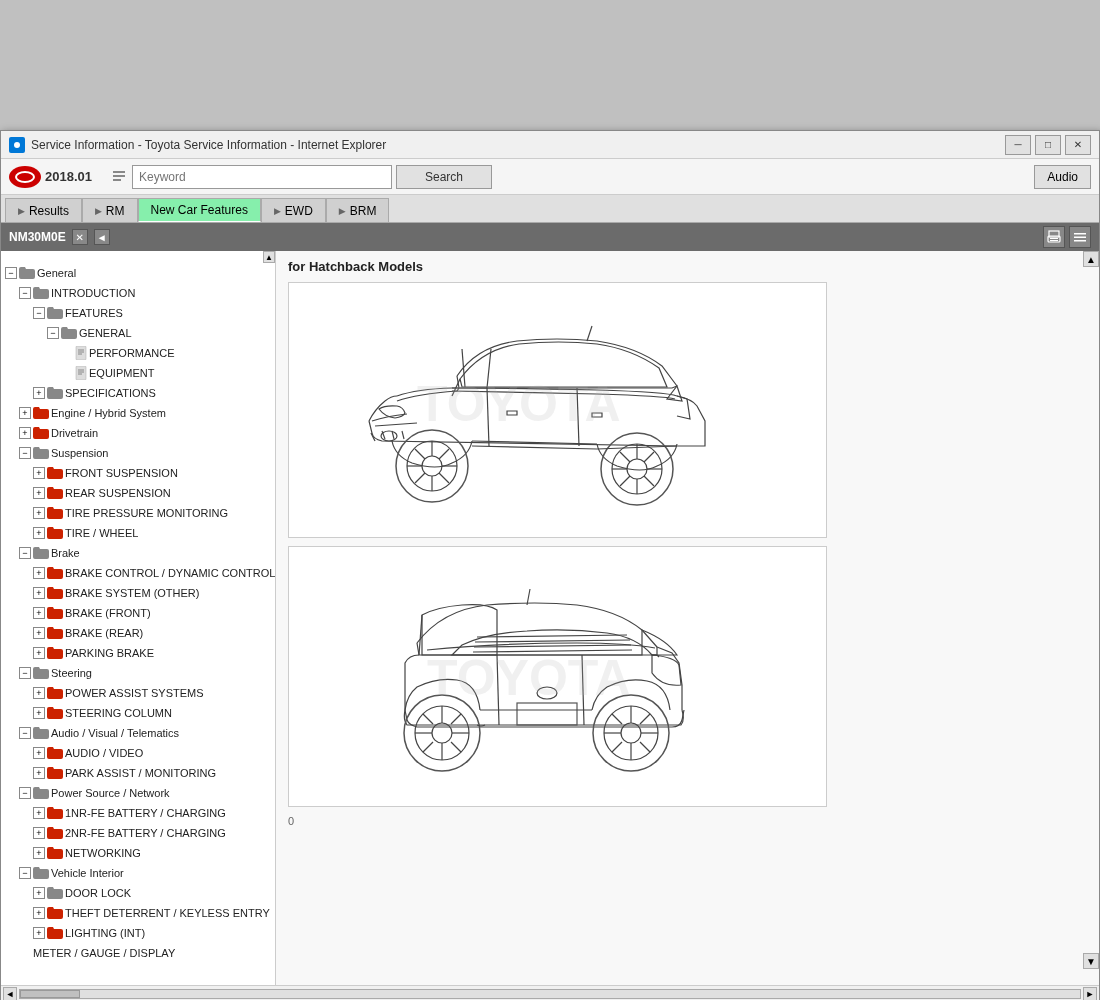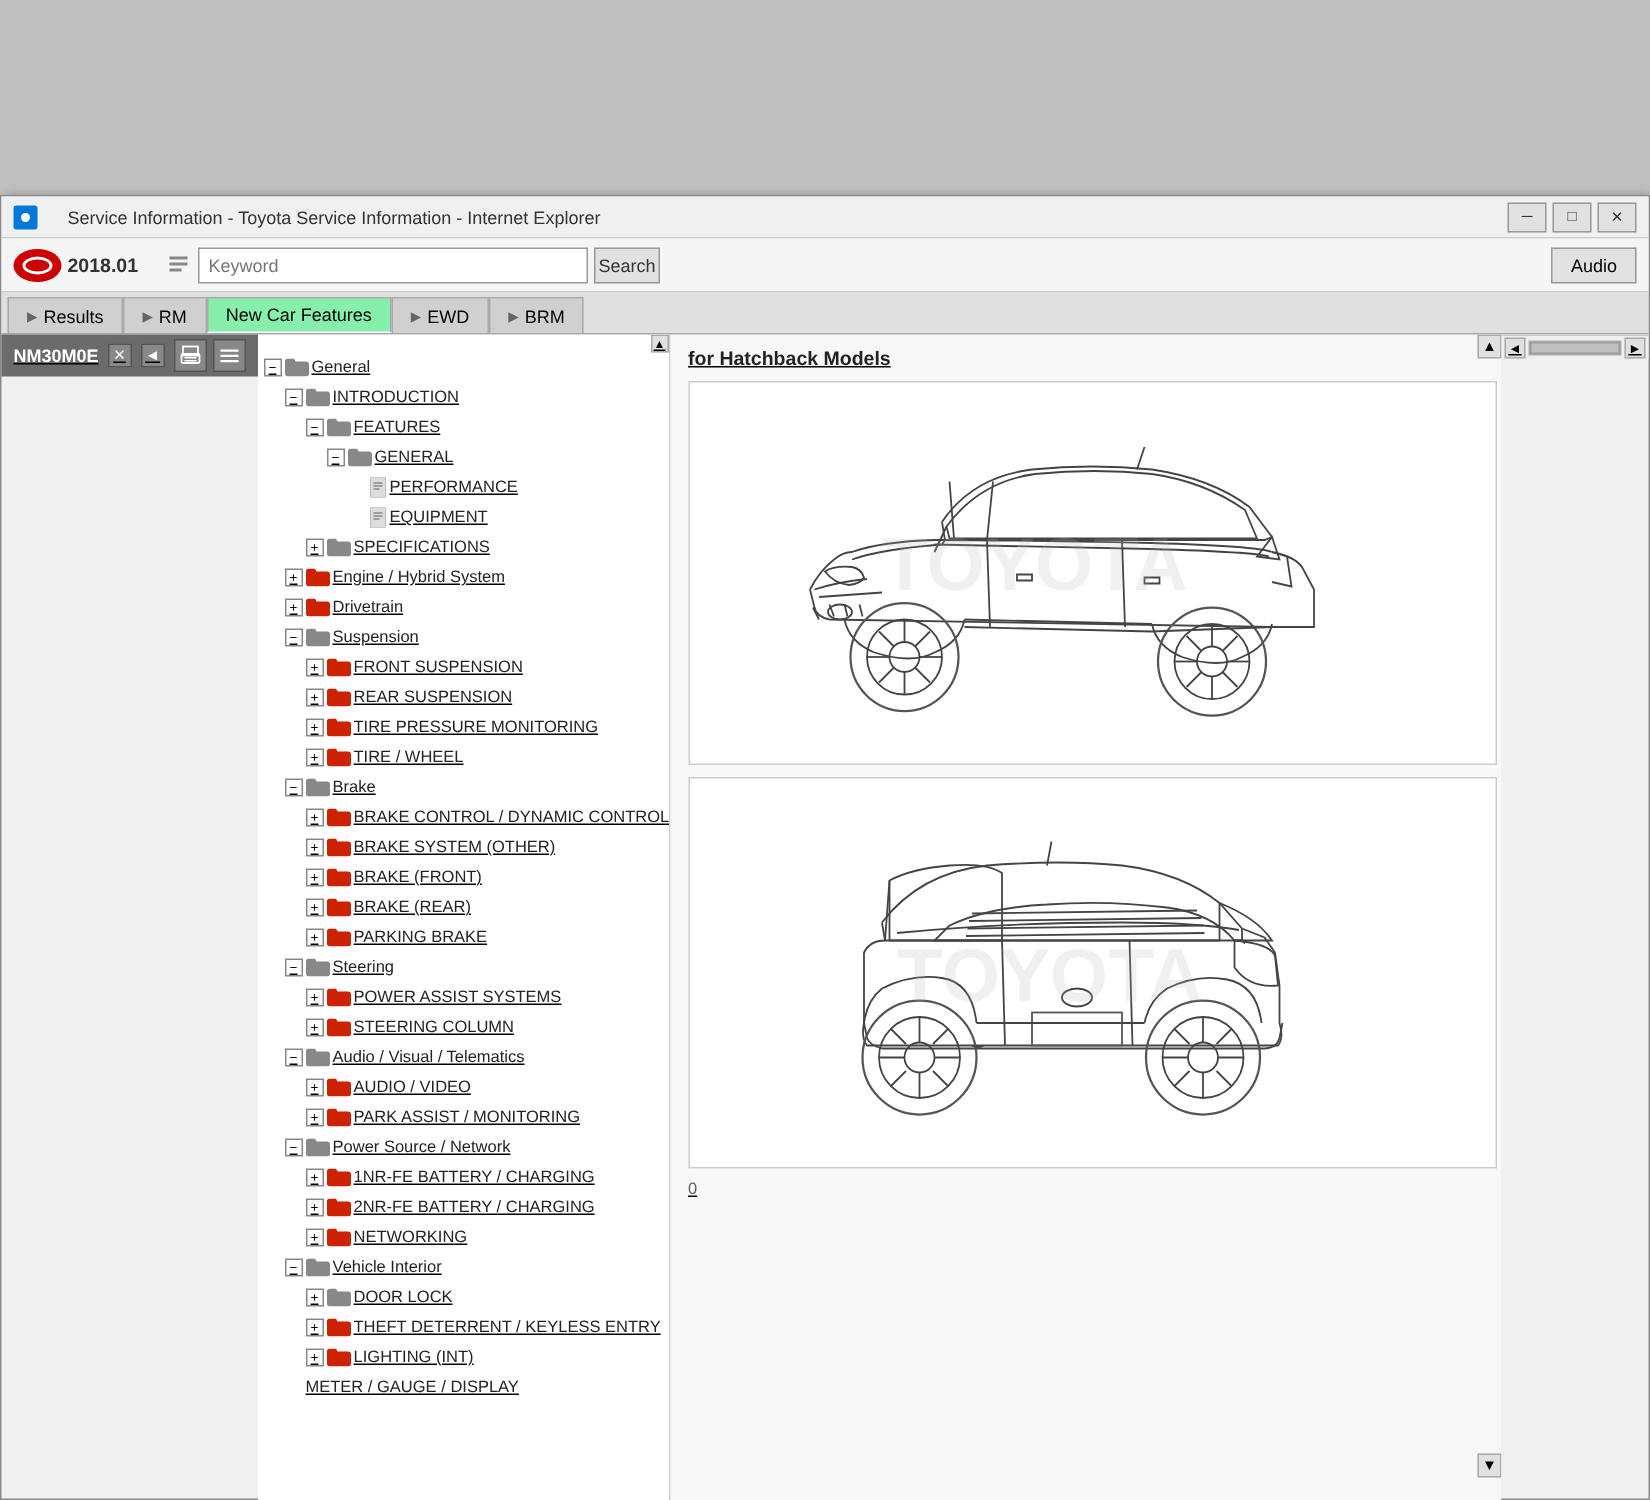--- a/index.html
+++ b/index.html
@@ -6,47 +6,47 @@
     body { background: #c0c0c0; font-family: 'Segoe UI', Arial, sans-serif; font-size: 12px; width: 1100px; height: 1000px; overflow: hidden; }
 
     
     .desktop { width: 1100px; height: 130px; background: #c0c0c0; }
 
     
     .browser-window { width: 1100px; height: 870px; background: #f0f0f0; border: 1px solid #888; box-shadow: 2px 2px 8px rgba(0,0,0,0.4); }
 
     
     .title-bar { background: #f0f0f0; height: 28px; display: flex; align-items: center; justify-content: space-between; padding: 0 8px; border-bottom: 1px solid #ccc; }
-    .title-bar-left { display: flex; align-items: center; gap: 20px; }
+    .title-bar-left { display: flex; align-items: center; gap: 6px; }
     .title-bar-icon { width: 16px; height: 16px; background: #0078d7; border-radius: 2px; display: flex; align-items: center; justify-content: center; }
     .title-bar-icon svg { width: 12px; height: 12px; }
     .title-bar-title { font-size: 12px; color: #333; }
     .title-bar-controls { display: flex; gap: 4px; }
     .title-btn { width: 26px; height: 20px; border: 1px solid #999; background: #e1e1e1; cursor: pointer; display: flex; align-items: center; justify-content: center; font-size: 10px; color: #333; }
 
     
     .app-toolbar { background: #f5f5f5; height: 36px; display: flex; align-items: center; padding: 0 8px; gap: 8px; border-bottom: 1px solid #ccc; }
     .toyota-logo { display: flex; align-items: center; gap: 4px; }
     .toyota-oval { width: 32px; height: 22px; background: #cc0000; border-radius: 50%; display: flex; align-items: center; justify-content: center; }
     .toyota-oval-inner { width: 20px; height: 12px; border: 2px solid white; border-radius: 50%; }
     .version-text { font-size: 13px; color: #333; font-weight: bold; }
     .search-area { display: flex; align-items: center; gap: 4px; margin-left: 10px; flex: 1; }
     .search-icon-sm { width: 18px; height: 18px; display: flex; align-items: center; justify-content: center; font-size: 10px; }
     .search-input { width: 260px; height: 24px; border: 1px solid #999; padding: 0 6px; font-size: 12px; background: white; }
-    .search-btn { height: 24px; padding: 0 2px; background: #e1e1e1; border: 1px solid #999; cursor: pointer; font-size: 12px; color: #333; }
+    .search-btn { height: 24px; padding: 0 28px; background: #e1e1e1; border: 1px solid #999; cursor: pointer; font-size: 12px; color: #333; }
     .help-btn { margin-left: auto; height: 24px; padding: 0 12px; background: #e1e1e1; border: 1px solid #999; cursor: pointer; font-size: 12px; }
 
     
     .tab-bar { background: #e0e0e0; height: 28px; display: flex; align-items: flex-end; padding: 0 4px; border-bottom: 1px solid #aaa; }
     .tab { height: 24px; padding: 0 12px; display: flex; align-items: center; border: 1px solid #aaa; border-bottom: none; cursor: pointer; font-size: 12px; background: #d0d0d0; gap: 4px; }
     .tab.active { background: #86efac; border-bottom: 1px solid white; z-index: 1; }
     .tab-arrow { font-size: 9px; color: #666; }
 
     
-    .content-area { display: flex; height: calc(870px - 28px - 36px - 28px); text-decoration: underline; }
+    .content-area { display: flex; flex-direction: column; height: calc(870px - 28px - 36px - 28px); }
 
     
     .sub-title-bar { background: #6b6b6b; height: 28px; display: flex; align-items: center; padding: 0 8px; gap: 6px; }
     .sub-title-text { color: white; font-size: 12px; font-weight: bold; }
     .sub-title-close { width: 16px; height: 16px; background: #888; border: 1px solid #555; display: flex; align-items: center; justify-content: center; cursor: pointer; color: white; font-size: 10px; }
     .sub-title-arrow { width: 16px; height: 16px; background: #888; border: 1px solid #555; display: flex; align-items: center; justify-content: center; cursor: pointer; color: white; font-size: 10px; }
     .sub-title-right { margin-left: auto; display: flex; gap: 4px; }
     .sub-icon-btn { width: 22px; height: 22px; background: #888; border: 1px solid #555; display: flex; align-items: center; justify-content: center; cursor: pointer; color: white; font-size: 10px; }
 
     

